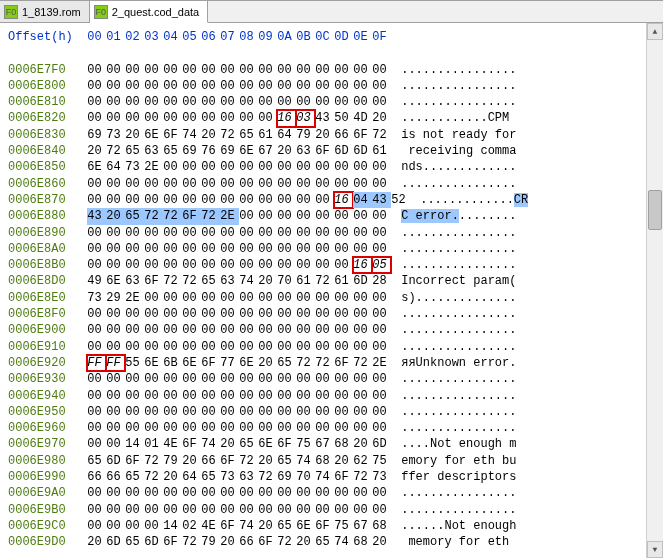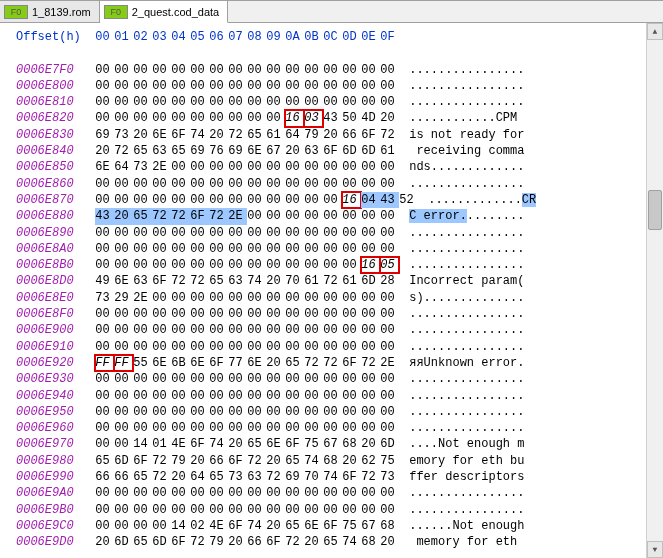--- a/index.html
+++ b/index.html
@@ -30,34 +30,34 @@
     background: #e8e8e8;
     gap: 4px;
     cursor: pointer;
   }
   .tab.active {
     background: #fff;
     border-bottom: 1px solid #fff;
     margin-bottom: -1px;
   }
   .tab-icon {
-    width: 24px; height: 14px;
+    width: 14px; height: 14px;
     display: inline-flex;
     align-items: center; justify-content: center;
     font-size: 9px;
     border: 1px solid #888;
     background: #84cc16;
     color:#555;
   }
   .hex-area {
     display: flex;
     height: calc(100% - 22px);
   }
   .hex-content {
-    padding: 6px 4px 6px 16px;
+    padding: 6px 4px 6px 8px;
     line-height: 16.3px;
     flex: 1;
     white-space: pre;
     overflow: hidden;
   }
   .scrollbar {
     width: 17px;
     background: #f0f0f0;
     border-left: 1px solid #d0d0d0;
     display: flex;
@@ -73,21 +73,21 @@
   }
   .scroll-track { flex:1; position:relative; }
   .scroll-thumb {
     position:absolute; left:1px; right:1px;
     top: 30%; height: 40px;
     background:#c8c8c8;
     border:1px solid #a0a0a0;
     border-radius:2px;
   }
   .hdr { color: #0033cc; }
-  .offset { color: #a21caf; font-style: italic; }
+  .offset { color: #4d7c0f; }
   .row { display: block; }
   .byte { display:inline-block; width: 19px; text-align:left; }
   .ascii { margin-left: 10px; }
   .hl-red { outline: 2px solid #d00; outline-offset:-1px;font-style:italic; }
   .hl-blue { background: #9cc7ff; }
 </style>
 </head>
 <body>
 
 <div class="tabs">

